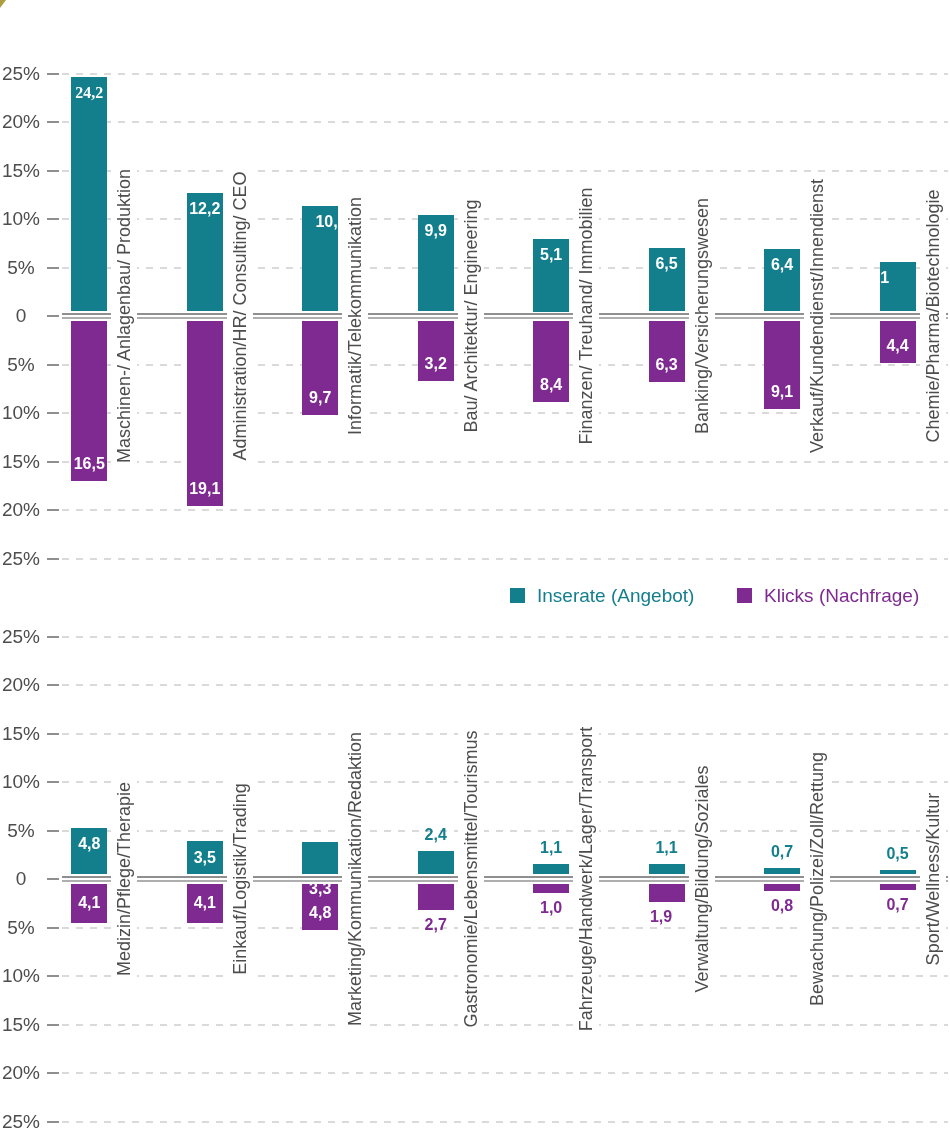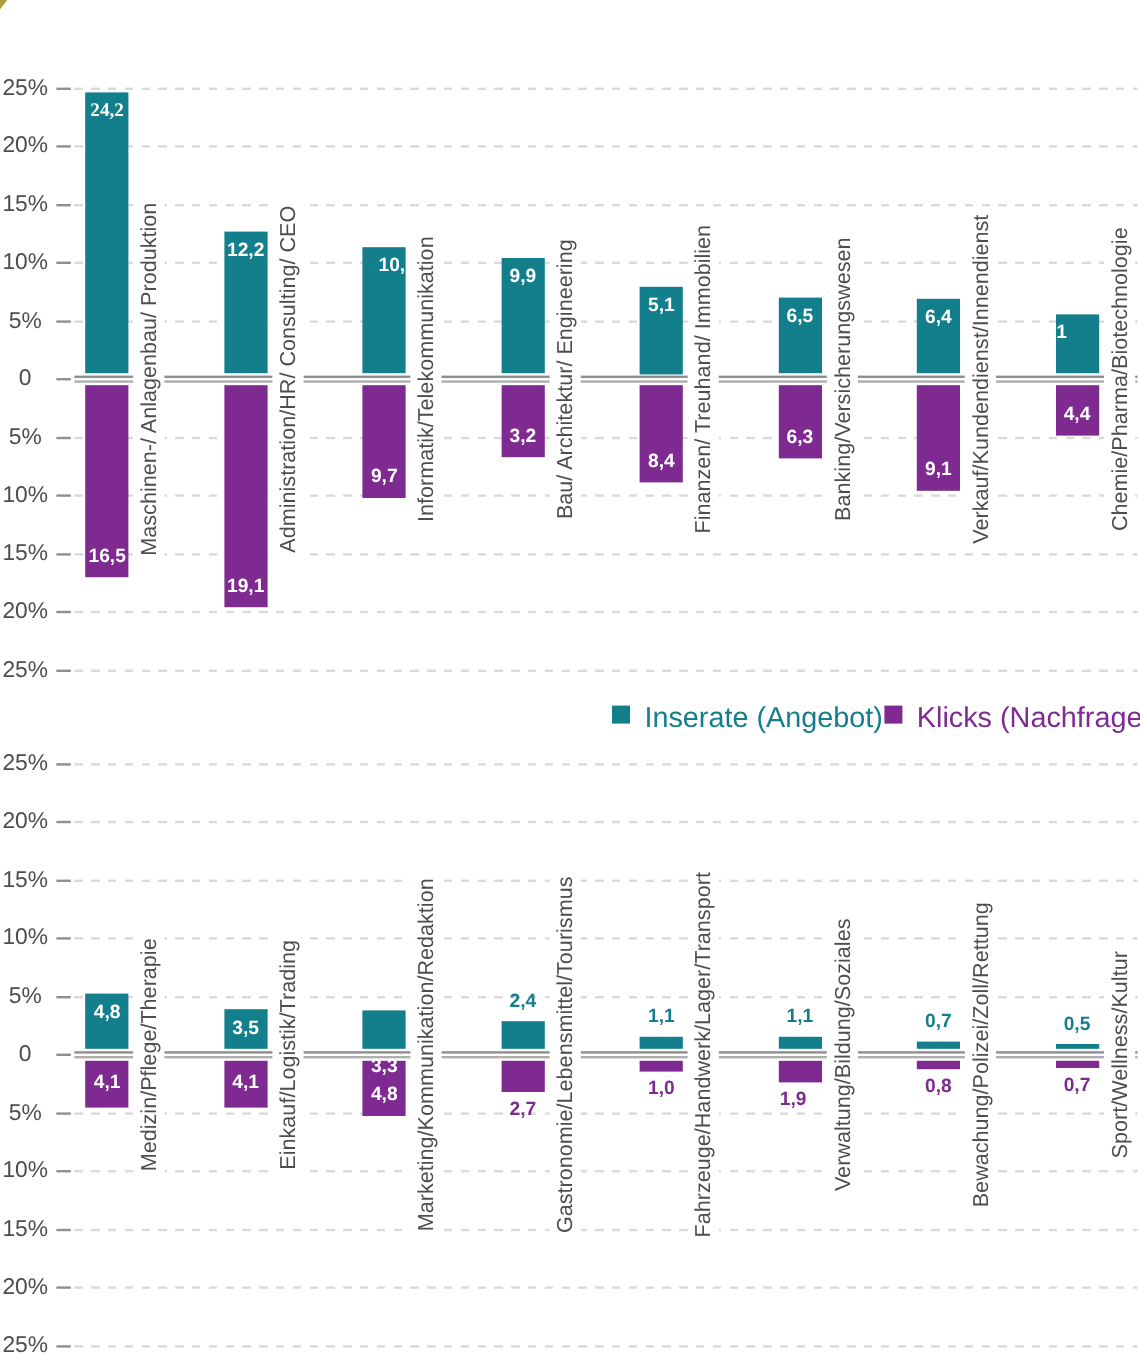--- a/index.html
+++ b/index.html
@@ -22,21 +22,21 @@
   .val{position:absolute;width:60px;text-align:center;font-size:16px;font-weight:700;
        line-height:18px;white-space:nowrap;}
   .val.inside{color:#ffffff;}
   .val.out-teal{color:#137f8c;}
   .val.out-purple{color:#7e2a90;}
   .cat{position:absolute;writing-mode:vertical-rl;transform:translateY(-50%) rotate(180deg);
        font-size:18px;color:#4d4d4d;background:#ffffff;padding:4px 1px;line-height:24px;
        white-space:nowrap;z-index:5;}
   .legend{position:absolute;left:0;top:584px;width:950px;height:22px;}
   .swatch{position:absolute;top:4px;width:15px;height:15px;}
-  .legend-label{position:absolute;top:1px;font-size:24px;white-space:nowrap;}
+  .legend-label{position:absolute;top:1px;font-size:19px;white-space:nowrap;}
 </style>
 </head>
 <body>
 
 <div class="page">
   <div class="artifact"></div>
 
   <div id="chart-layer">
       <div class="grid" style="top: 72.5px;"></div>
       <div class="tick" style="top: 72.5px;"></div>

